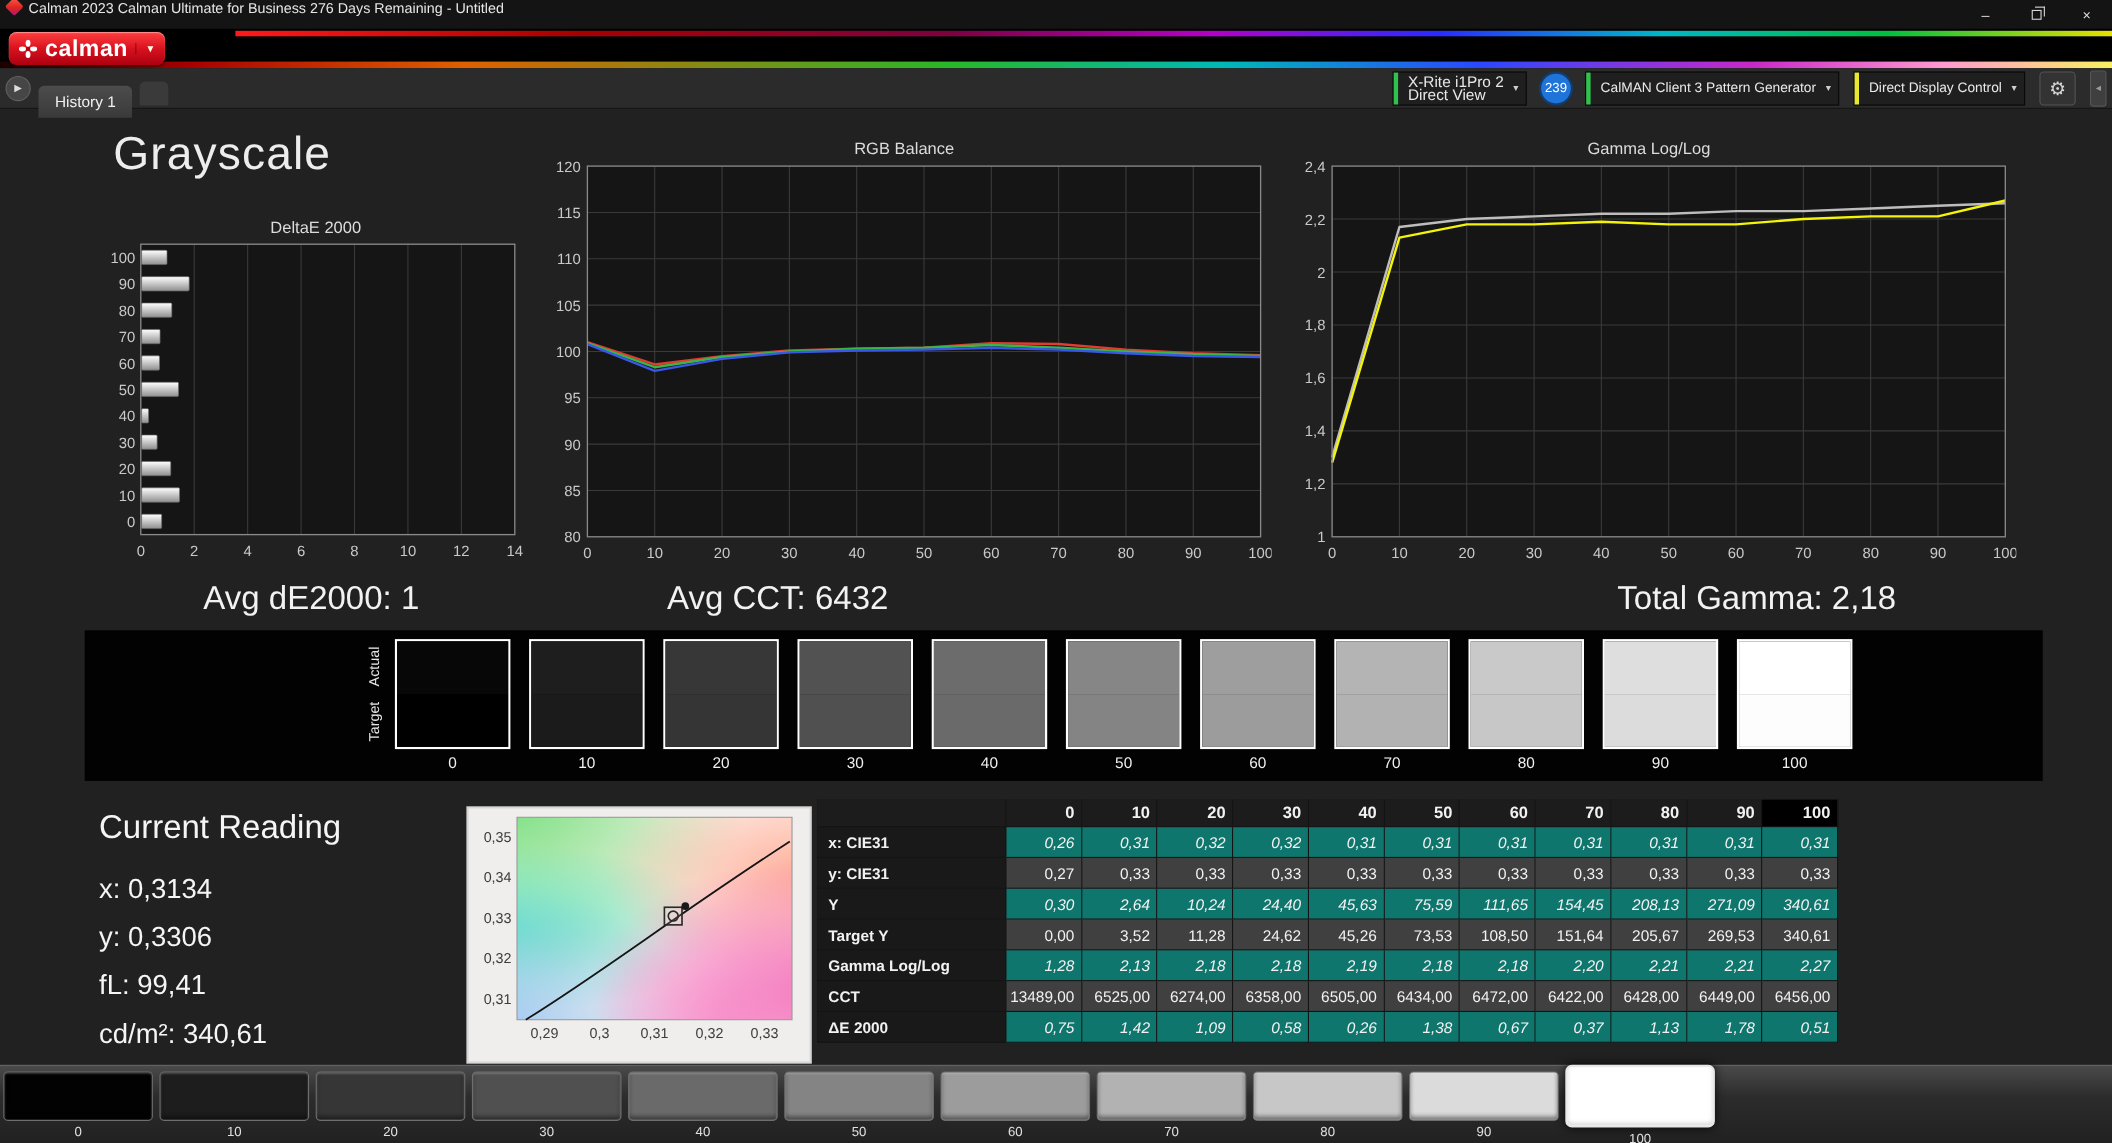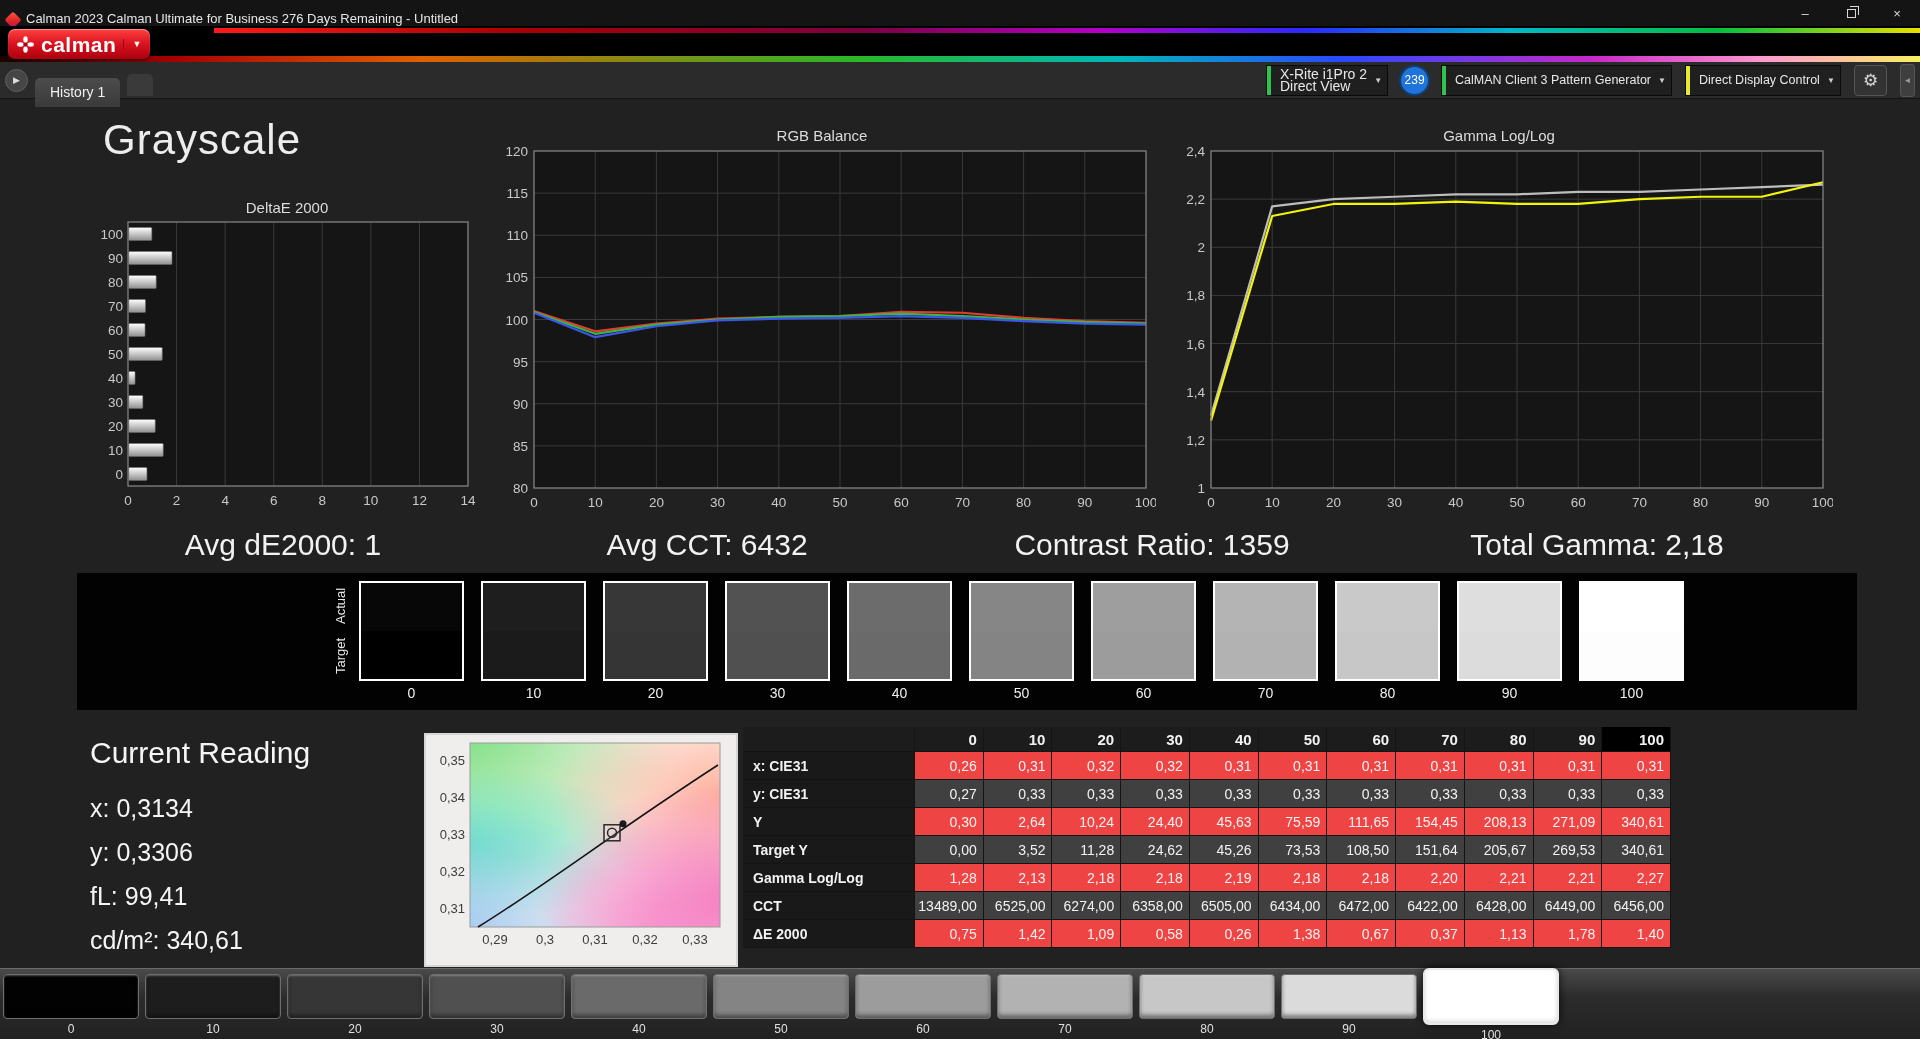--- a/index.html
+++ b/index.html
@@ -3,21 +3,21 @@
 <meta charset="utf-8">
 <style>
   html,body{margin:0;padding:0;background:#000;}
   *{box-sizing:border-box;}
   .app{position:relative;width:1920px;height:1039px;overflow:hidden;background:#212121;
        font-family:"Liberation Sans",sans-serif;cursor:default;}
   button{font-family:"Liberation Sans",sans-serif;cursor:pointer;}
 
   
   .titlebar{position:absolute;left:0;top:0;width:100%;height:26px;background:#141414;
-            display:flex;align-items:flex-end;gap:7px;padding-left:7px;color:#e6e6e6;font-size:13px;}
+            display:flex;align-items:flex-start;gap:7px;padding-left:7px;color:#e6e6e6;font-size:13px;}
   .app-icon{width:12px;height:12px;transform:rotate(45deg);border-radius:2px;
             background:linear-gradient(135deg,#ff5a4d,#e0251f 55%,#b0127b);}
   .win-controls{margin-left:auto;display:flex;height:100%;}
   .win-btn{width:46px;height:100%;background:transparent;border:none;color:#dcdcdc;
            font-size:13px;display:flex;align-items:center;justify-content:center;}
   .restore-glyph{position:relative;width:9px;height:9px;border:1px solid #d8d8d8;background:transparent;}
   .restore-glyph::before{content:"";position:absolute;left:2px;top:-4px;width:8px;height:8px;
            border-top:1px solid #d8d8d8;border-right:1px solid #d8d8d8;}
 
   
@@ -96,21 +96,21 @@
 
   
   .rtable{position:absolute;left:743px;top:727px;width:928px;display:grid;
           grid-template-columns:172px repeat(11,1fr);background:#151515;}
   .cell{height:28px;line-height:28px;font-size:14px;color:#f2f2f2;text-align:right;
         padding-right:6px;border-right:1px solid #141414;border-bottom:1px solid #141414;overflow:hidden;}
   .cell.th{height:25px;line-height:25px;font-weight:bold;font-size:15px;background:#1c1c1c;}
   .cell.th.sel{background:#000;}
   .cell.corner{background:#1c1c1c;}
   .cell.rlabel{font-weight:bold;text-align:left;padding-left:10px;background:#191919;}
-  .cell.even{background:#ef4444;}
+  .cell.even{background:#0f766e;font-style:italic;}
   .cell.odd{background:#404040;}
 
   
   .bottombar{position:absolute;left:0;top:968px;width:1920px;height:71px;border-top:1px solid #6a6a6a;
              background:linear-gradient(180deg,#4a4a4a,#2c2c2c 40%,#212121);}
   .patches{position:absolute;left:3px;top:5px;display:flex;gap:6px;align-items:flex-start;}
   .pcol{display:flex;flex-direction:column;align-items:center;width:136px;}
   .patch{width:136px;height:45px;border-radius:4px;border:1px solid #6e6e6e;
          box-shadow:inset 0 1px 2px rgba(255,255,255,.3),inset 0 -3px 4px rgba(0,0,0,.45);}
   .patch.sel{height:57px;margin-top:-6px;border:2px solid #e8e8e8;border-radius:6px;
@@ -323,21 +323,20 @@
         <text x="40" y="58.14285714285708" fill="#c9c9c9" font-size="13.5" text-anchor="end">2,2</text>
         <text x="40" y="10" fill="#c9c9c9" font-size="13.5" text-anchor="end">2,4</text>
         <polyline points="46,269.7857142857143 107.2,60.36428571428571 168.4,53.14285714285708 229.6,50.73571428571427 290.8,48.32857142857135 352,48.32857142857135 413.2,45.921428571428535 474.4,45.921428571428535 535.6,43.514285714285656 596.8000000000001,41.10714285714284 658,38.70000000000003" fill="none" stroke="#bdbdbd" stroke-width="2.2" stroke-linejoin="round"></polyline>
         <polyline points="46,274.59999999999997 107.2,69.99285714285713 168.4,57.95714285714282 229.6,57.95714285714282 290.8,55.550000000000004 352,57.95714285714282 413.2,57.95714285714282 474.4,53.14285714285708 535.6,50.73571428571427 596.8000000000001,50.73571428571427 658,36.2928571428571" fill="none" stroke="#f4f408" stroke-width="2.2" stroke-linejoin="round"></polyline>
         <rect x="46" y="5" width="612" height="337" fill="none" stroke="#8a8a8a" stroke-width="1.2"></rect>
       </svg>
   </div>
 
   <div class="summary-item" style="left:283px;">Avg dE2000: 1</div>
   <div class="summary-item" style="left:707px;">Avg CCT: 6432</div>
-  <div class="summary-item" style="left:1152px;">Contrast Ratio: 1359</div>
   <div class="summary-item" style="left:1597px;">Total Gamma: 2,18</div>
 
   <div class="strip">
     <div class="strip-labels">
       <span class="vlabel">Actual</span>
       <span class="vlabel">Target</span>
     </div>
     <div class="swatches" id="swatches">
         <div class="swcol">
           <div class="swatch">
@@ -537,21 +536,21 @@
       <div class="cell even">0,75</div>
       <div class="cell even">1,42</div>
       <div class="cell even">1,09</div>
       <div class="cell even">0,58</div>
       <div class="cell even">0,26</div>
       <div class="cell even">1,38</div>
       <div class="cell even">0,67</div>
       <div class="cell even">0,37</div>
       <div class="cell even">1,13</div>
       <div class="cell even">1,78</div>
-      <div class="cell even">1,40</div>
+      <div class="cell even">0,51</div>
     </div>
 
   <div class="bottombar">
     <div class="patches" id="patches">
         <div class="pcol">
           <div class="patch" style="background: rgb(2, 2, 2);"></div>
           <div class="plabel">0</div>
         </div>
         <div class="pcol">
           <div class="patch" style="background: rgb(29, 29, 29);"></div>

